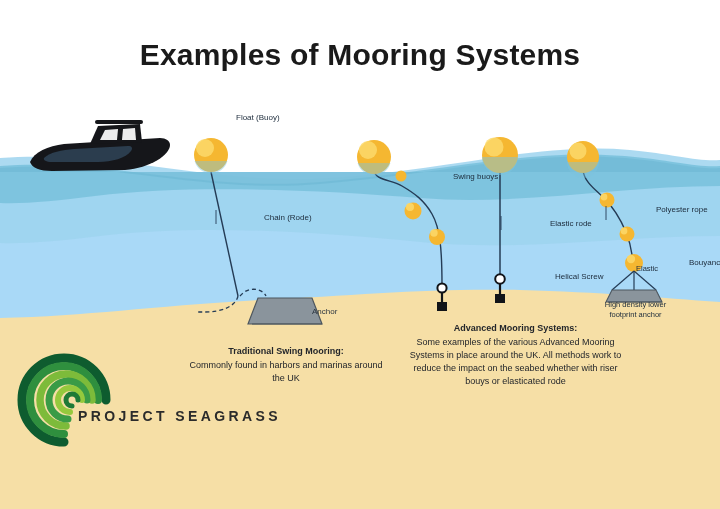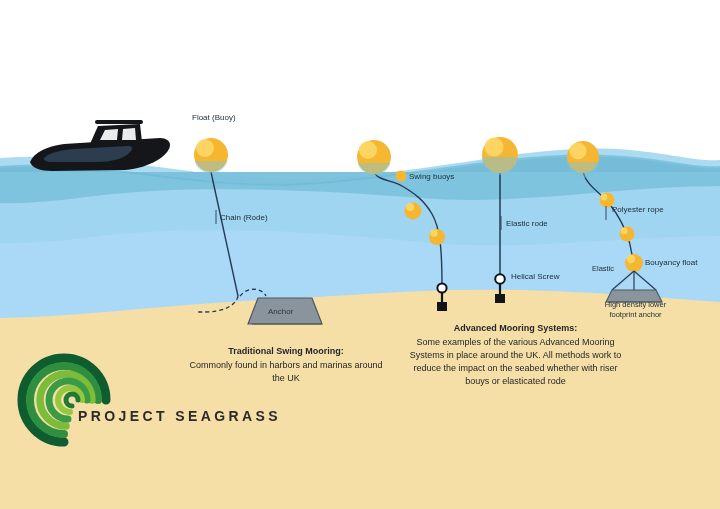--- a/index.html
+++ b/index.html
@@ -9,40 +9,41 @@
   #title{
     position:absolute;left:0;top:38px;width:720px;text-align:center;
     font-size:30px;font-weight:bold;color:#1a1a1a;letter-spacing:.2px;
   }
 
   .scene{position:absolute;left:0;top:0;width:720px;height:509px;}
   svg.scene-svg{position:absolute;left:0;top:0;}
 
   .lbl{
     position:absolute;font-size:8px;color:#1b2a3a;
-    font-family:"Liberation Sans",sans-serif;white-space:nowrap;
+    font-family:"Liberation Sans",sans-serif;white-space:nowrap;margin-left:44px;
   }
   .lbl.sm{font-size:7.5px;}
 
   .block{position:absolute;text-align:center;color:#23262b;font-size:9px;line-height:13px;}
   .block .hd{font-weight:bold;display:block;margin-bottom:1px;font-size:9px;}
 
   .anchor-cap{position:absolute;text-align:center;font-size:7.5px;line-height:9.5px;color:#1b2a3a;}
 
   #logo-wrap{position:absolute;left:14px;top:352px;width:270px;height:96px;}
   #logo-text{
     position:absolute;left:78px;top:408px;font-size:14px;font-weight:bold;
     letter-spacing:3.4px;color:#2b2b2b;font-family:"Liberation Sans",sans-serif;
   }
 </style>
 </head>
 <body>
 
 <div id="stage">
 
+  <div id="title">Examples of Mooring Systems</div>
 
   <div class="scene">
     <svg class="scene-svg" width="720" height="509" viewBox="0 0 720 509">
 
       <path d="M0,172 L720,172 L720,330 L0,330 Z" fill="#a9d9f7"></path>
 
       <path d="M0,158 C120,150 210,186 330,178 C450,170 540,142 630,150 C672,154 700,162 720,160
                L720,236 C620,236 520,252 420,242 C320,232 200,224 100,236 C60,241 25,244 0,243 Z" fill="#9ed3ee" opacity="0.85"></path>
 
       <path d="M0,166 C110,158 200,192 320,182 C440,172 530,148 625,156 C670,160 700,168 720,166

